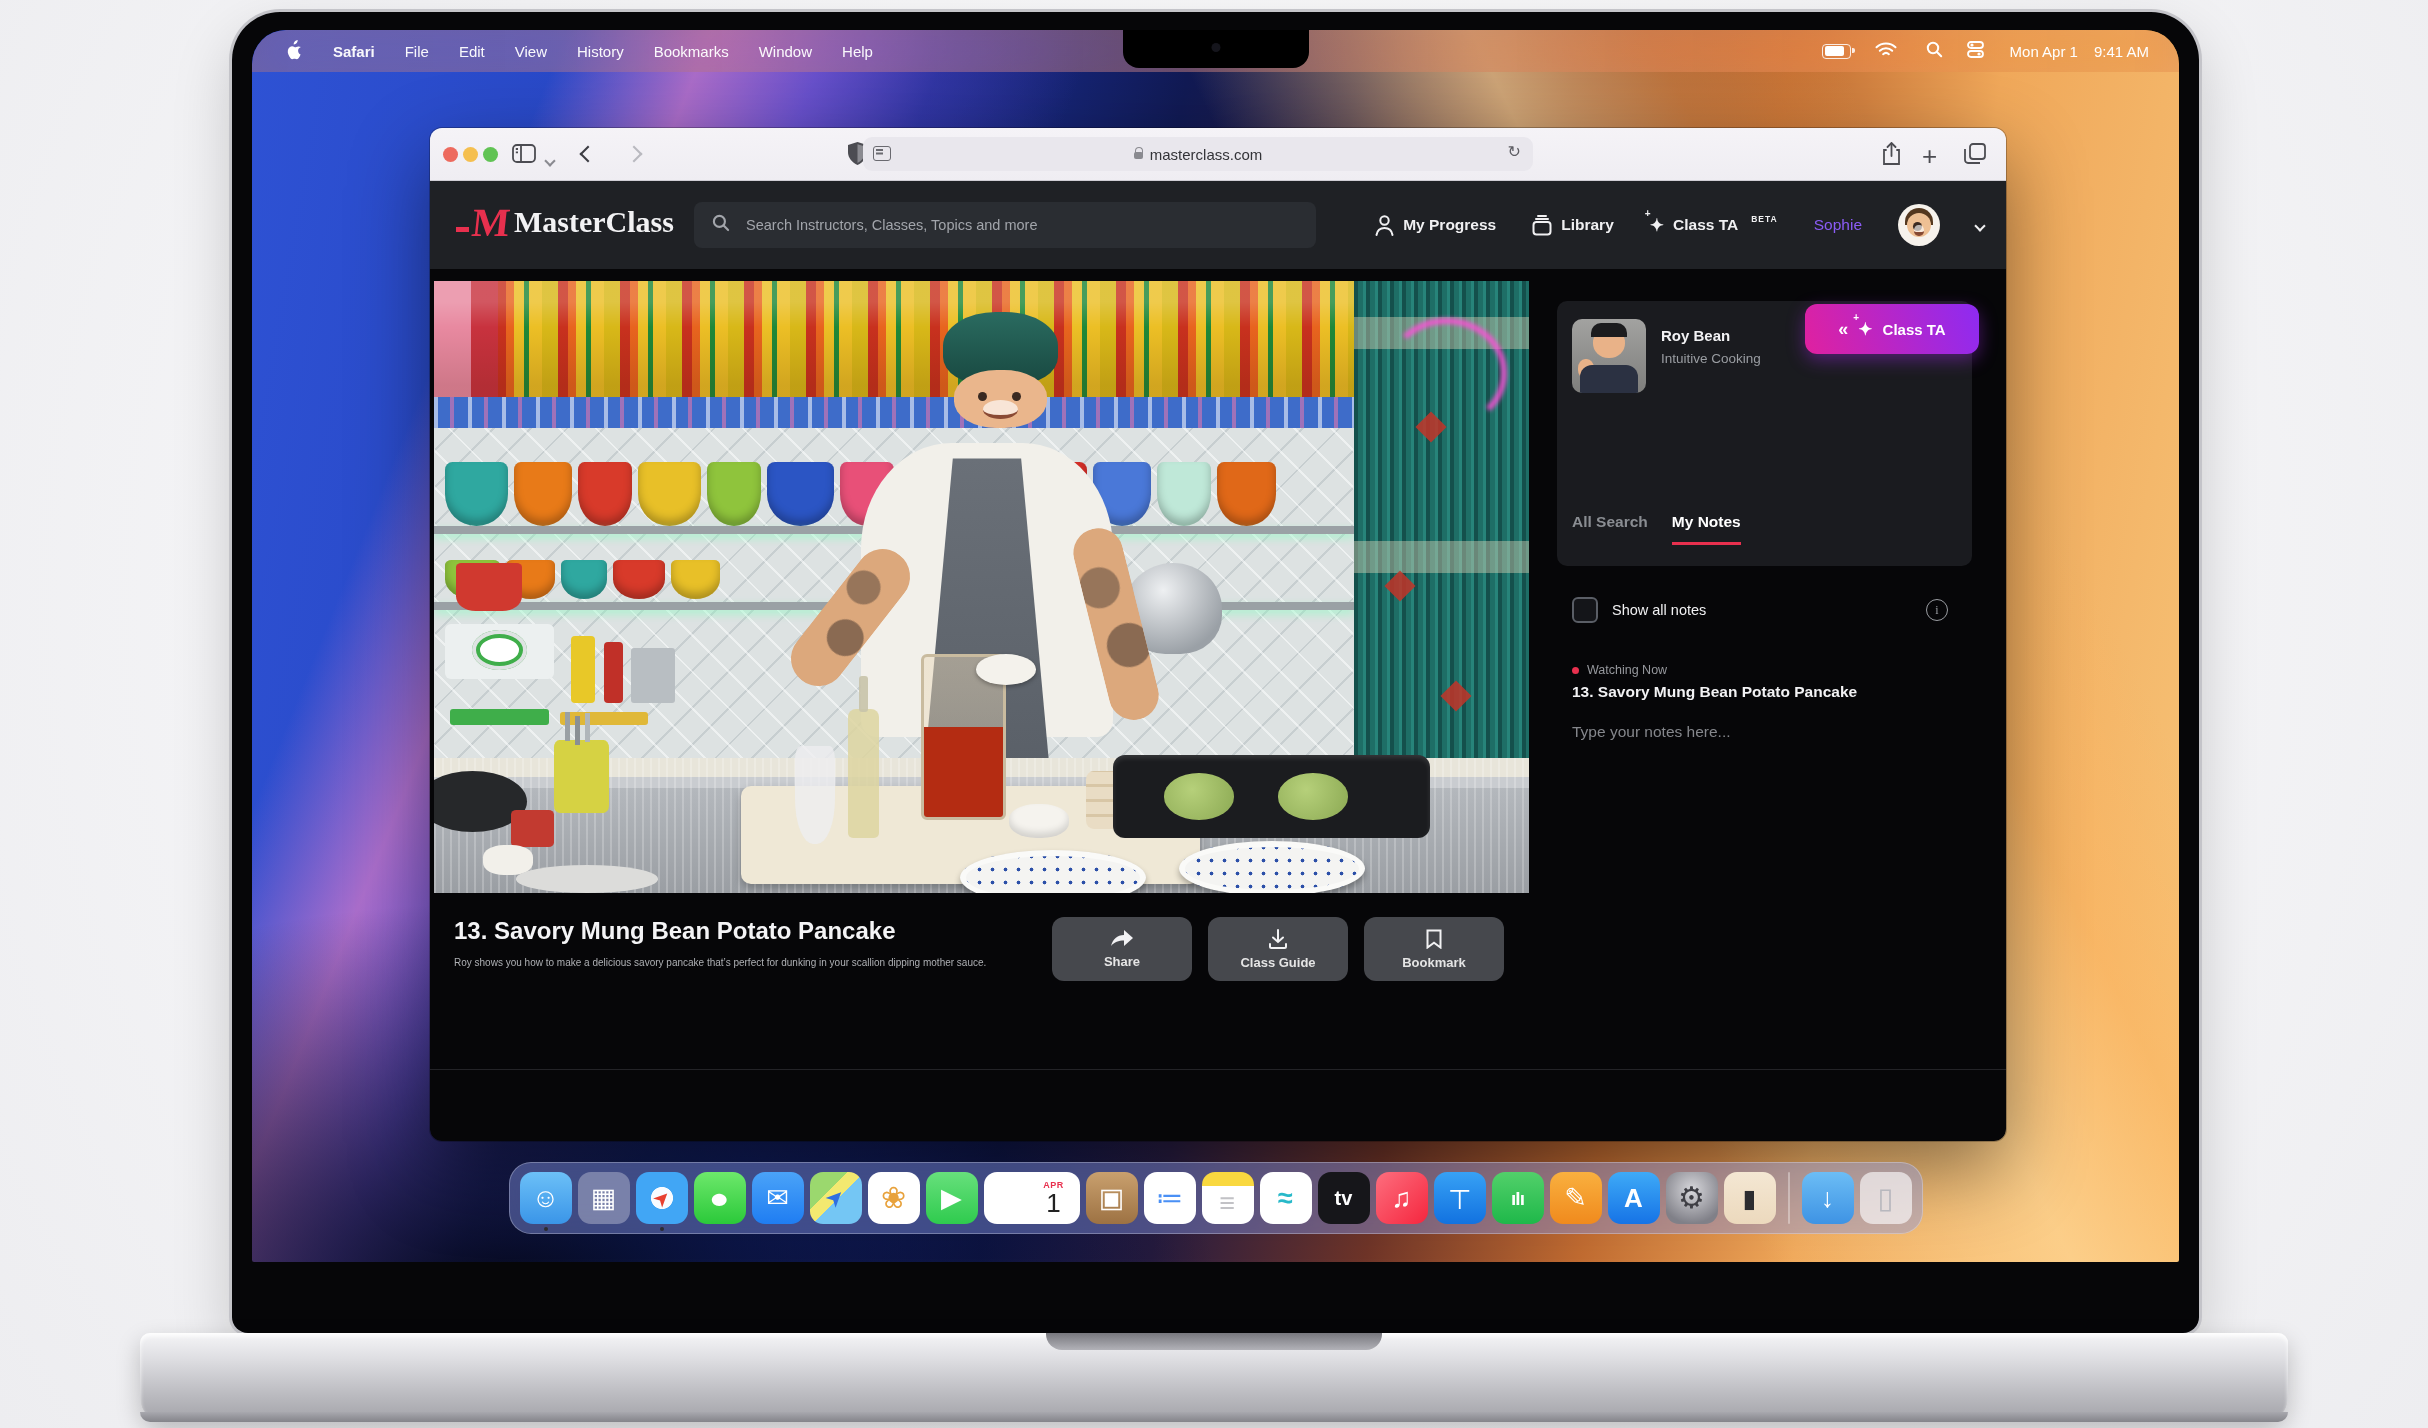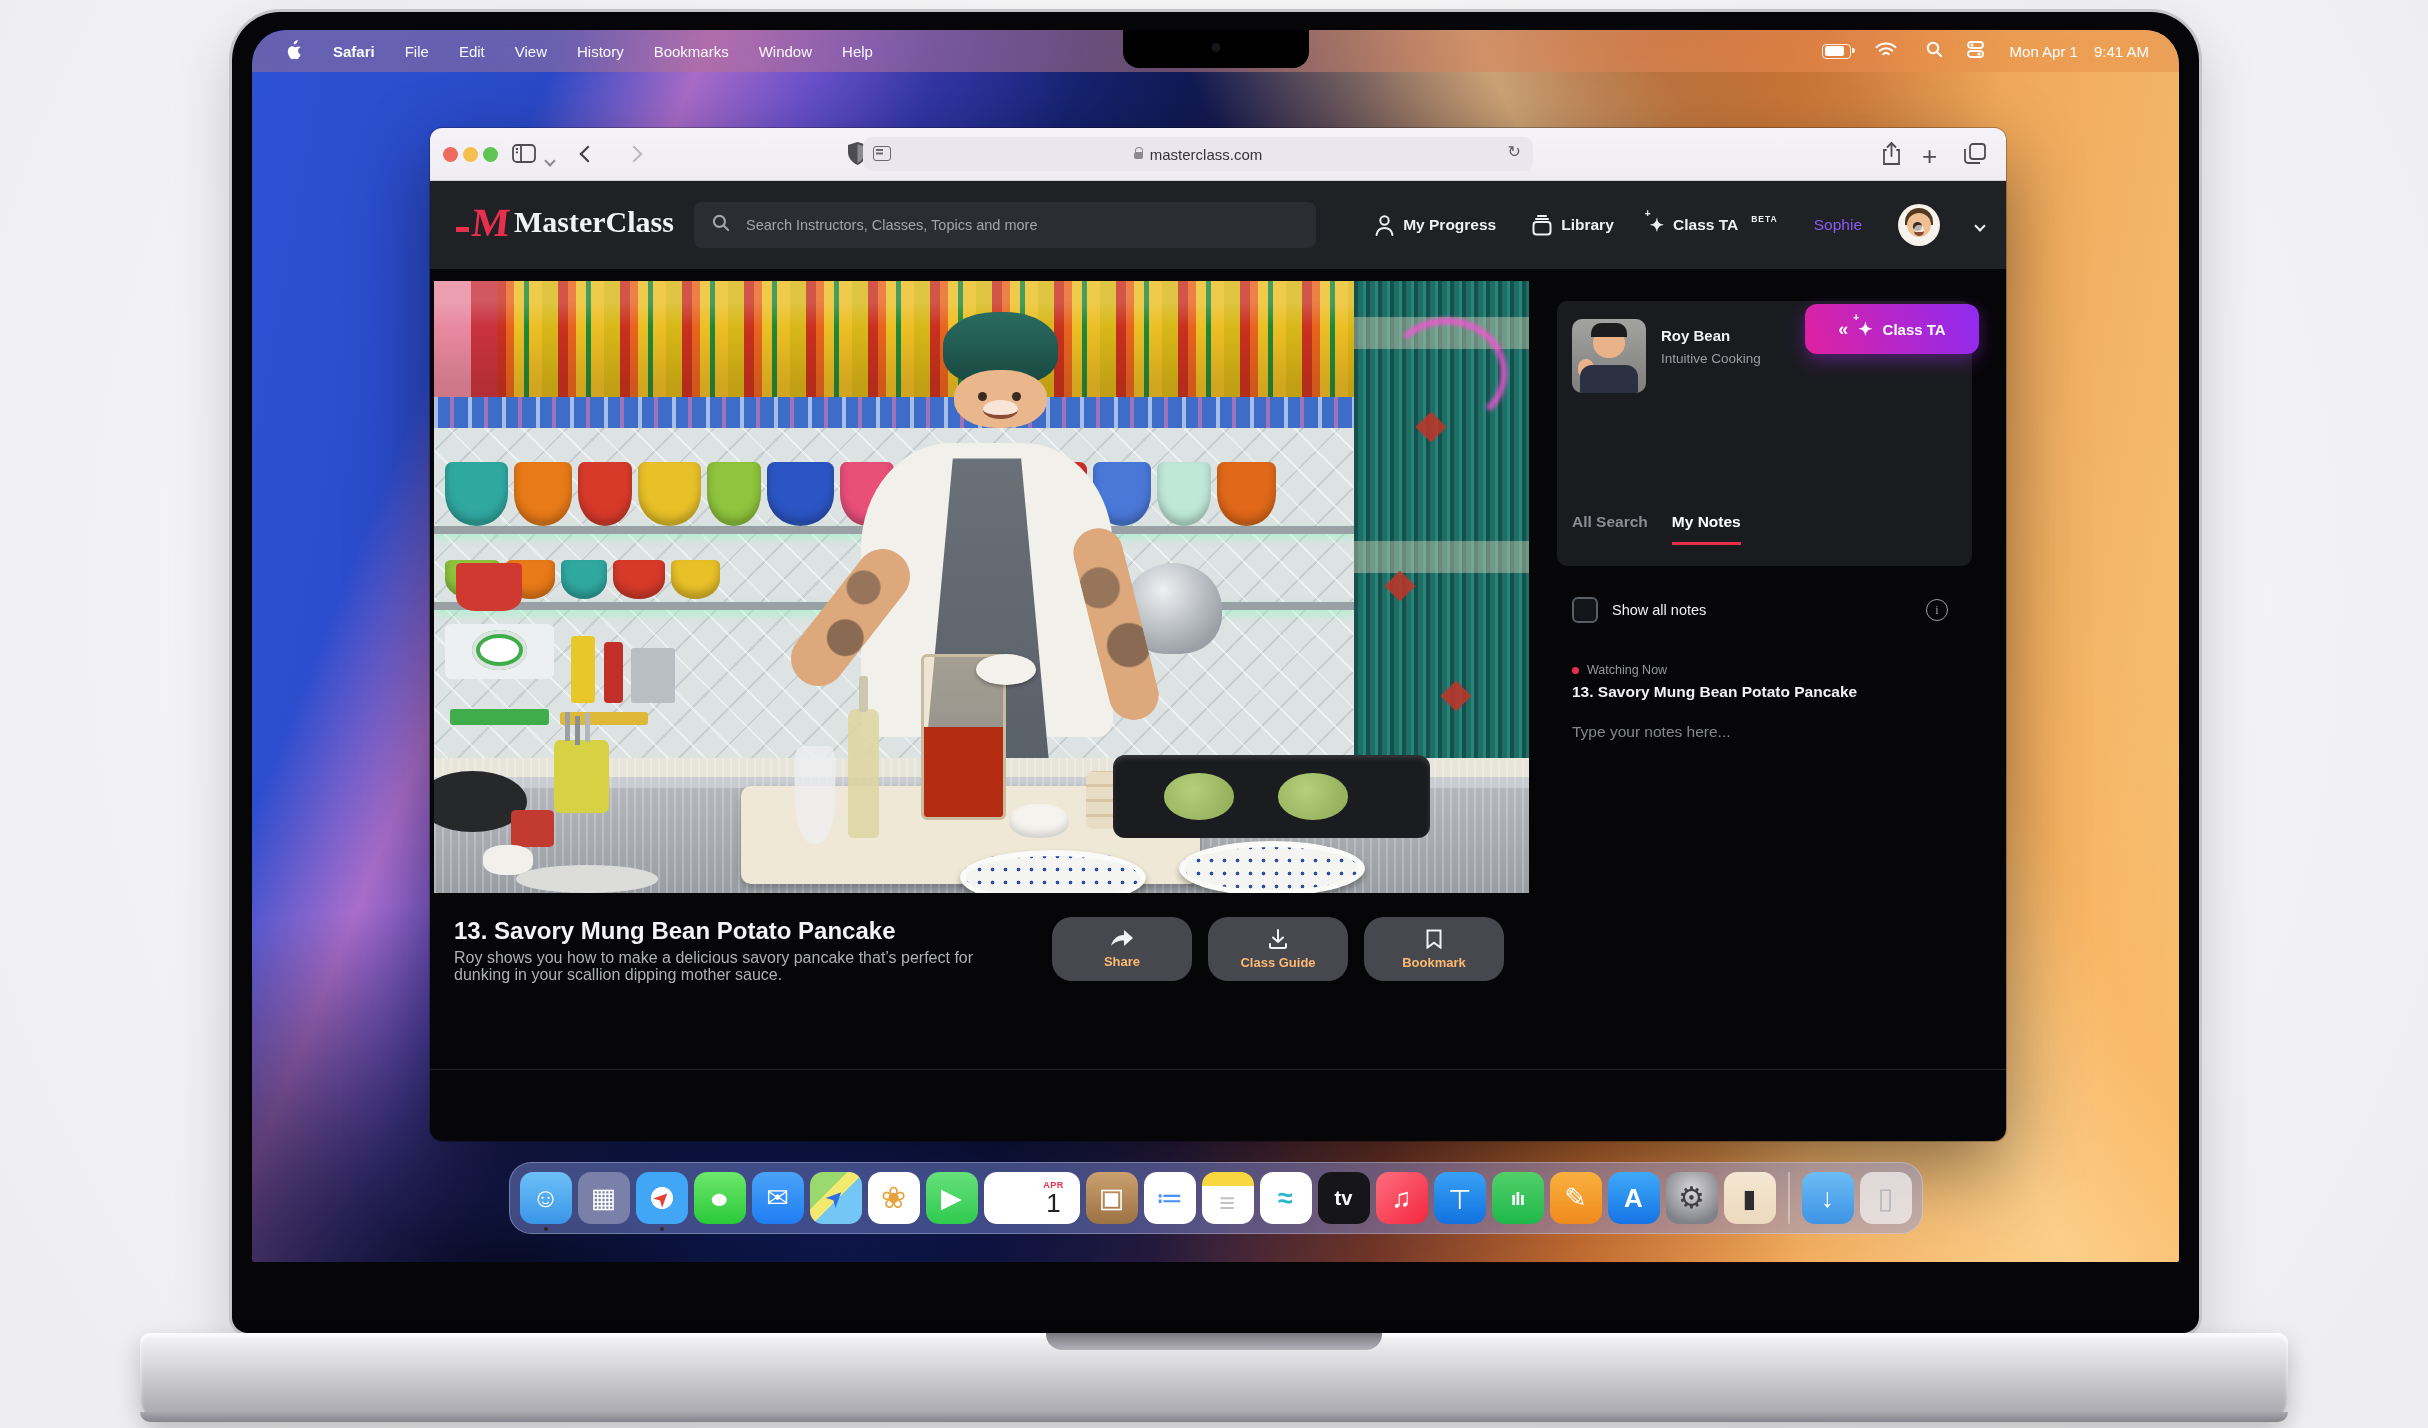--- a/index.html
+++ b/index.html
@@ -136,23 +136,23 @@
   .pancake.a{left:16%;}.pancake.b{left:52%;}
   .v-pan{position:absolute;left:-1.5%;bottom:10%;width:10%;height:10%;border-radius:50%;background:#26282a;}
   .v-ucup{position:absolute;left:11%;bottom:13%;width:5%;height:12%;border-radius:10%;background:#d6d243;}
   .v-ucup::before{content:"";position:absolute;left:20%;top:-38%;width:8%;height:40%;background:#9aa0a4;box-shadow:10px 4px 0 #8a9094,20px 1px 0 #b0b6ba;}
   .v-mug{position:absolute;left:7%;bottom:7.5%;width:4%;height:6%;border-radius:12%;background:#c23a30;}
   .v-ram2{position:absolute;left:4.5%;bottom:3%;width:4.5%;height:4.8%;border-radius:42%;background:#f2f0ea;}
   .v-tray{position:absolute;left:7.5%;bottom:0;width:13%;height:4.5%;border-radius:50%;background:#dcdcda;}
   .lshelf-item{position:absolute;}
   
   .lesson-title{position:absolute;left:24px;top:736px;font-size:24px;font-weight:700;color:#f4f4f6;}
-  .lesson-desc{position:absolute;left:24px;top:768px;width:545px;font-size:16px;line-height:17px;color:#aeb0b4;margin:0;}
+  .lesson-desc{position:absolute;left:24px;top:768px;width:545px;font-size:10px;line-height:28px;color:#aeb0b4;margin:0;}
   .actions{position:absolute;left:622px;top:736px;display:flex;gap:16px;}
-  .act-btn{width:140px;height:64px;border-radius:20px;background:#46484d;color:#fdba74;display:flex;flex-direction:column;
+  .act-btn{width:140px;height:64px;border-radius:12px;background:#46484d;color:#e5e5e5;display:flex;flex-direction:column;
            align-items:center;justify-content:center;gap:6px;font-size:13px;font-weight:700;}
   .act-btn svg{display:block;}
   .pg-divider{position:absolute;left:0;right:0;top:888px;height:1px;background:#232327;}
   
   .panel-card{position:absolute;left:1127px;top:120px;width:415px;height:265px;border-radius:10px;background:#1a1b1f;}
   .roy-photo{position:absolute;left:15px;top:18px;width:74px;height:74px;border-radius:10px;overflow:hidden;
      background:linear-gradient(#a2a2a0,#7e7e7c);}
   .roy-photo .head{position:absolute;left:21px;top:9px;width:32px;height:30px;border-radius:48%;background:#e9b288;}
   .roy-photo .hair{position:absolute;left:19px;top:4px;width:36px;height:14px;border-radius:10px 10px 0 0;background:#1c1c1e;}
   .roy-photo .body{position:absolute;left:8px;bottom:0;width:58px;height:28px;border-radius:12px 12px 0 0;background:#2b3142;}

